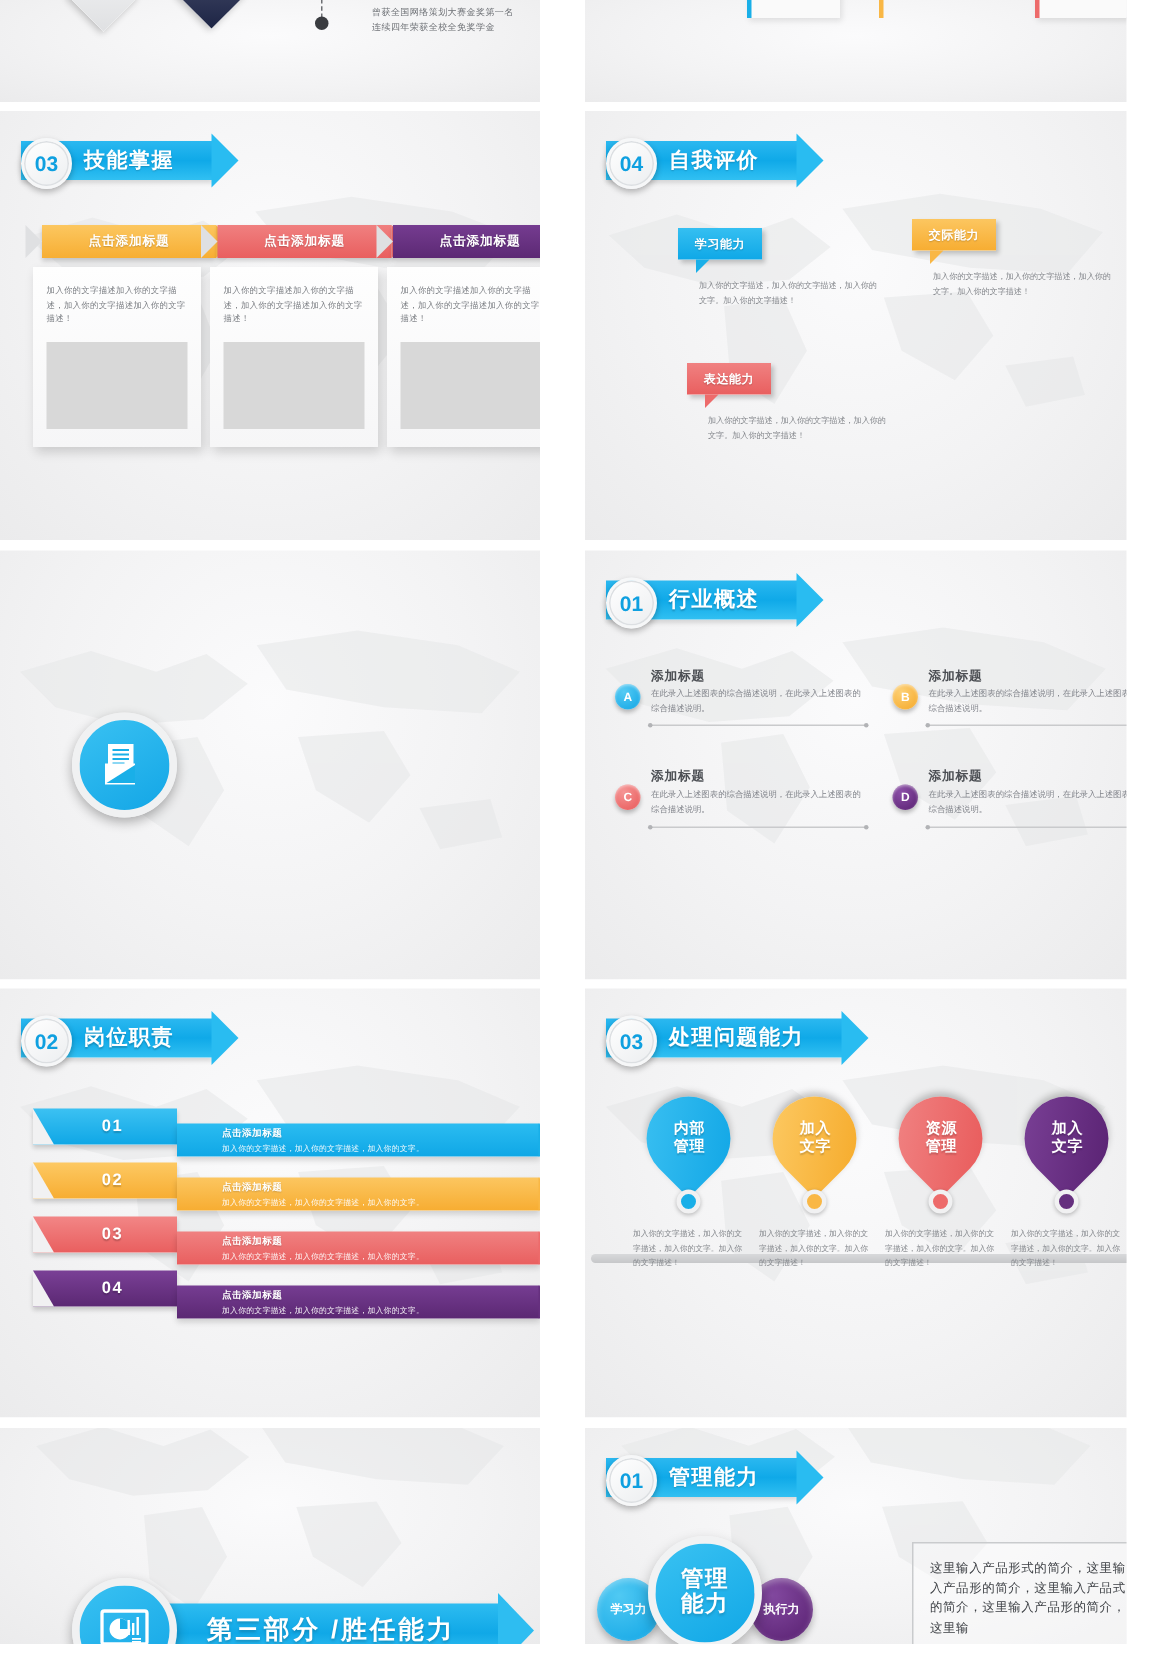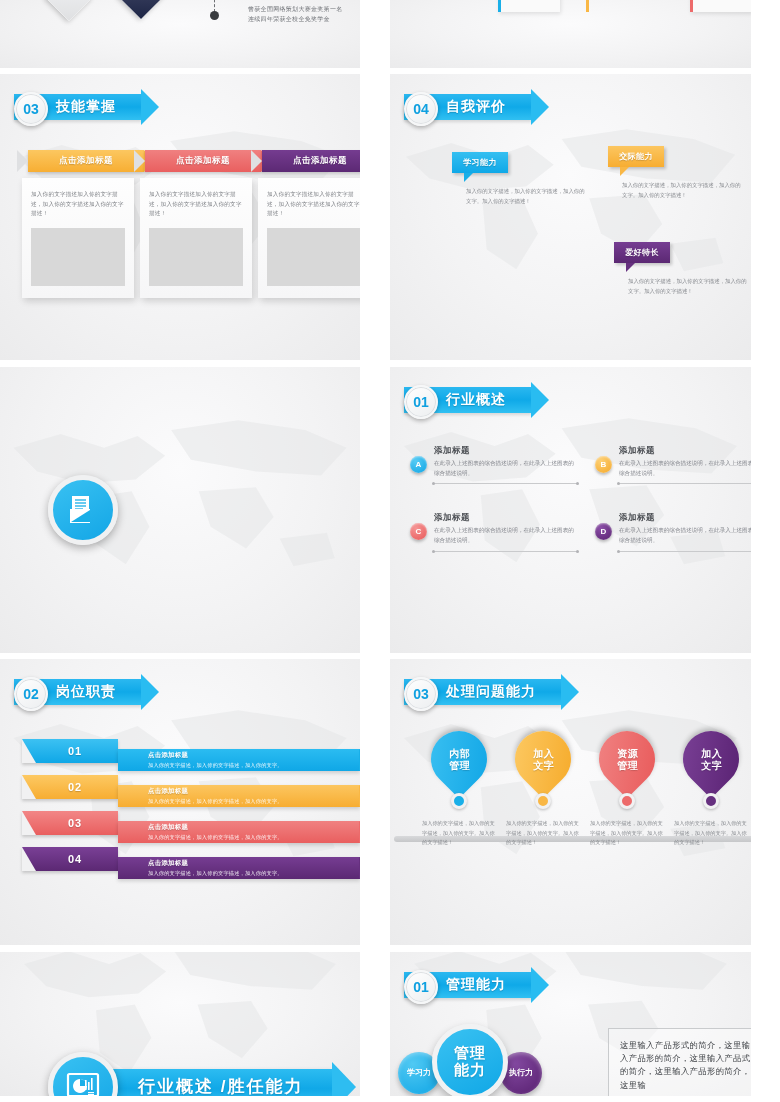--- a/index.html
+++ b/index.html
@@ -428,27 +428,27 @@
       <div class="bub-txt">加入你的文字描述，加入你的文字描述，加入你的文字。加入你的文字描述！</div>
     </div>
 
     <div class="bub" style="left:218px; top:72px;">
       <div class="bub-box" style="color:#F9B745; background:linear-gradient(180deg,#FCC660,#F7AD32);">
         <span class="bub-lbl">交际能力</span>
       </div>
       <div class="bub-txt">加入你的文字描述，加入你的文字描述，加入你的文字。加入你的文字描述！</div>
     </div>
 
-
-    <div class="bub" style="left:224px; top:168px;">
-      <div class="bub-box" style="color:#66307F; background:linear-gradient(180deg,#763D92,#5B2873);">
-        <span class="bub-lbl">爱好特长</span>
+    <div class="bub" style="left:68px; top:168px;">
+      <div class="bub-box" style="color:#ED6B6B; background:linear-gradient(180deg,#F08181,#E95F5F);">
+        <span class="bub-lbl">表达能力</span>
       </div>
       <div class="bub-txt">加入你的文字描述，加入你的文字描述，加入你的文字。加入你的文字描述！</div>
     </div>
+
   </div>
 
   <div class="slide h-mid">
     <div class="worldmap">
       <svg viewBox="0 0 390 290" preserveAspectRatio="xMidYMid slice">
         <g fill="#e6e7e8">
           <path d="M26 82 L74 68 L118 82 L152 70 L180 90 L150 114 L96 118 L50 106 Z"></path>
           <path d="M186 64 L254 54 L322 64 L364 82 L338 110 L272 106 L206 94 Z"></path>
           <path d="M104 132 L146 126 L164 162 L140 200 L108 178 Z"></path>
           <path d="M214 126 L272 122 L290 152 L262 184 L226 162 Z"></path>
@@ -679,21 +679,21 @@
           </g>
           <g fill="#ffffff">
             <rect x="25" y="25" width="6" height="1.2"></rect>
             <rect x="25" y="27" width="6" height="1.2"></rect>
           </g>
           <rect x="16" y="30" width="8" height="2" fill="#ffffff"></rect>
           <rect x="12" y="33" width="16" height="2" rx="1" fill="#ffffff"></rect>
         </svg>
       </div>
       <div class="div-bar">
-        <div class="div-title">行业概述 /胜任能力</div>
+        <div class="div-title">第三部分 /胜任能力</div>
       </div>
     </div>
   </div>
 
   <div class="slide h-bot r">
     <div class="worldmap">
       <svg viewBox="0 0 390 290" preserveAspectRatio="xMidYMid slice">
         <g fill="#e6e7e8">
           <path d="M26 80 L74 66 L118 80 L152 68 L180 88 L150 112 L96 116 L50 104 Z"></path>
           <path d="M186 62 L254 52 L322 62 L364 80 L338 108 L272 104 L206 92 Z"></path>

